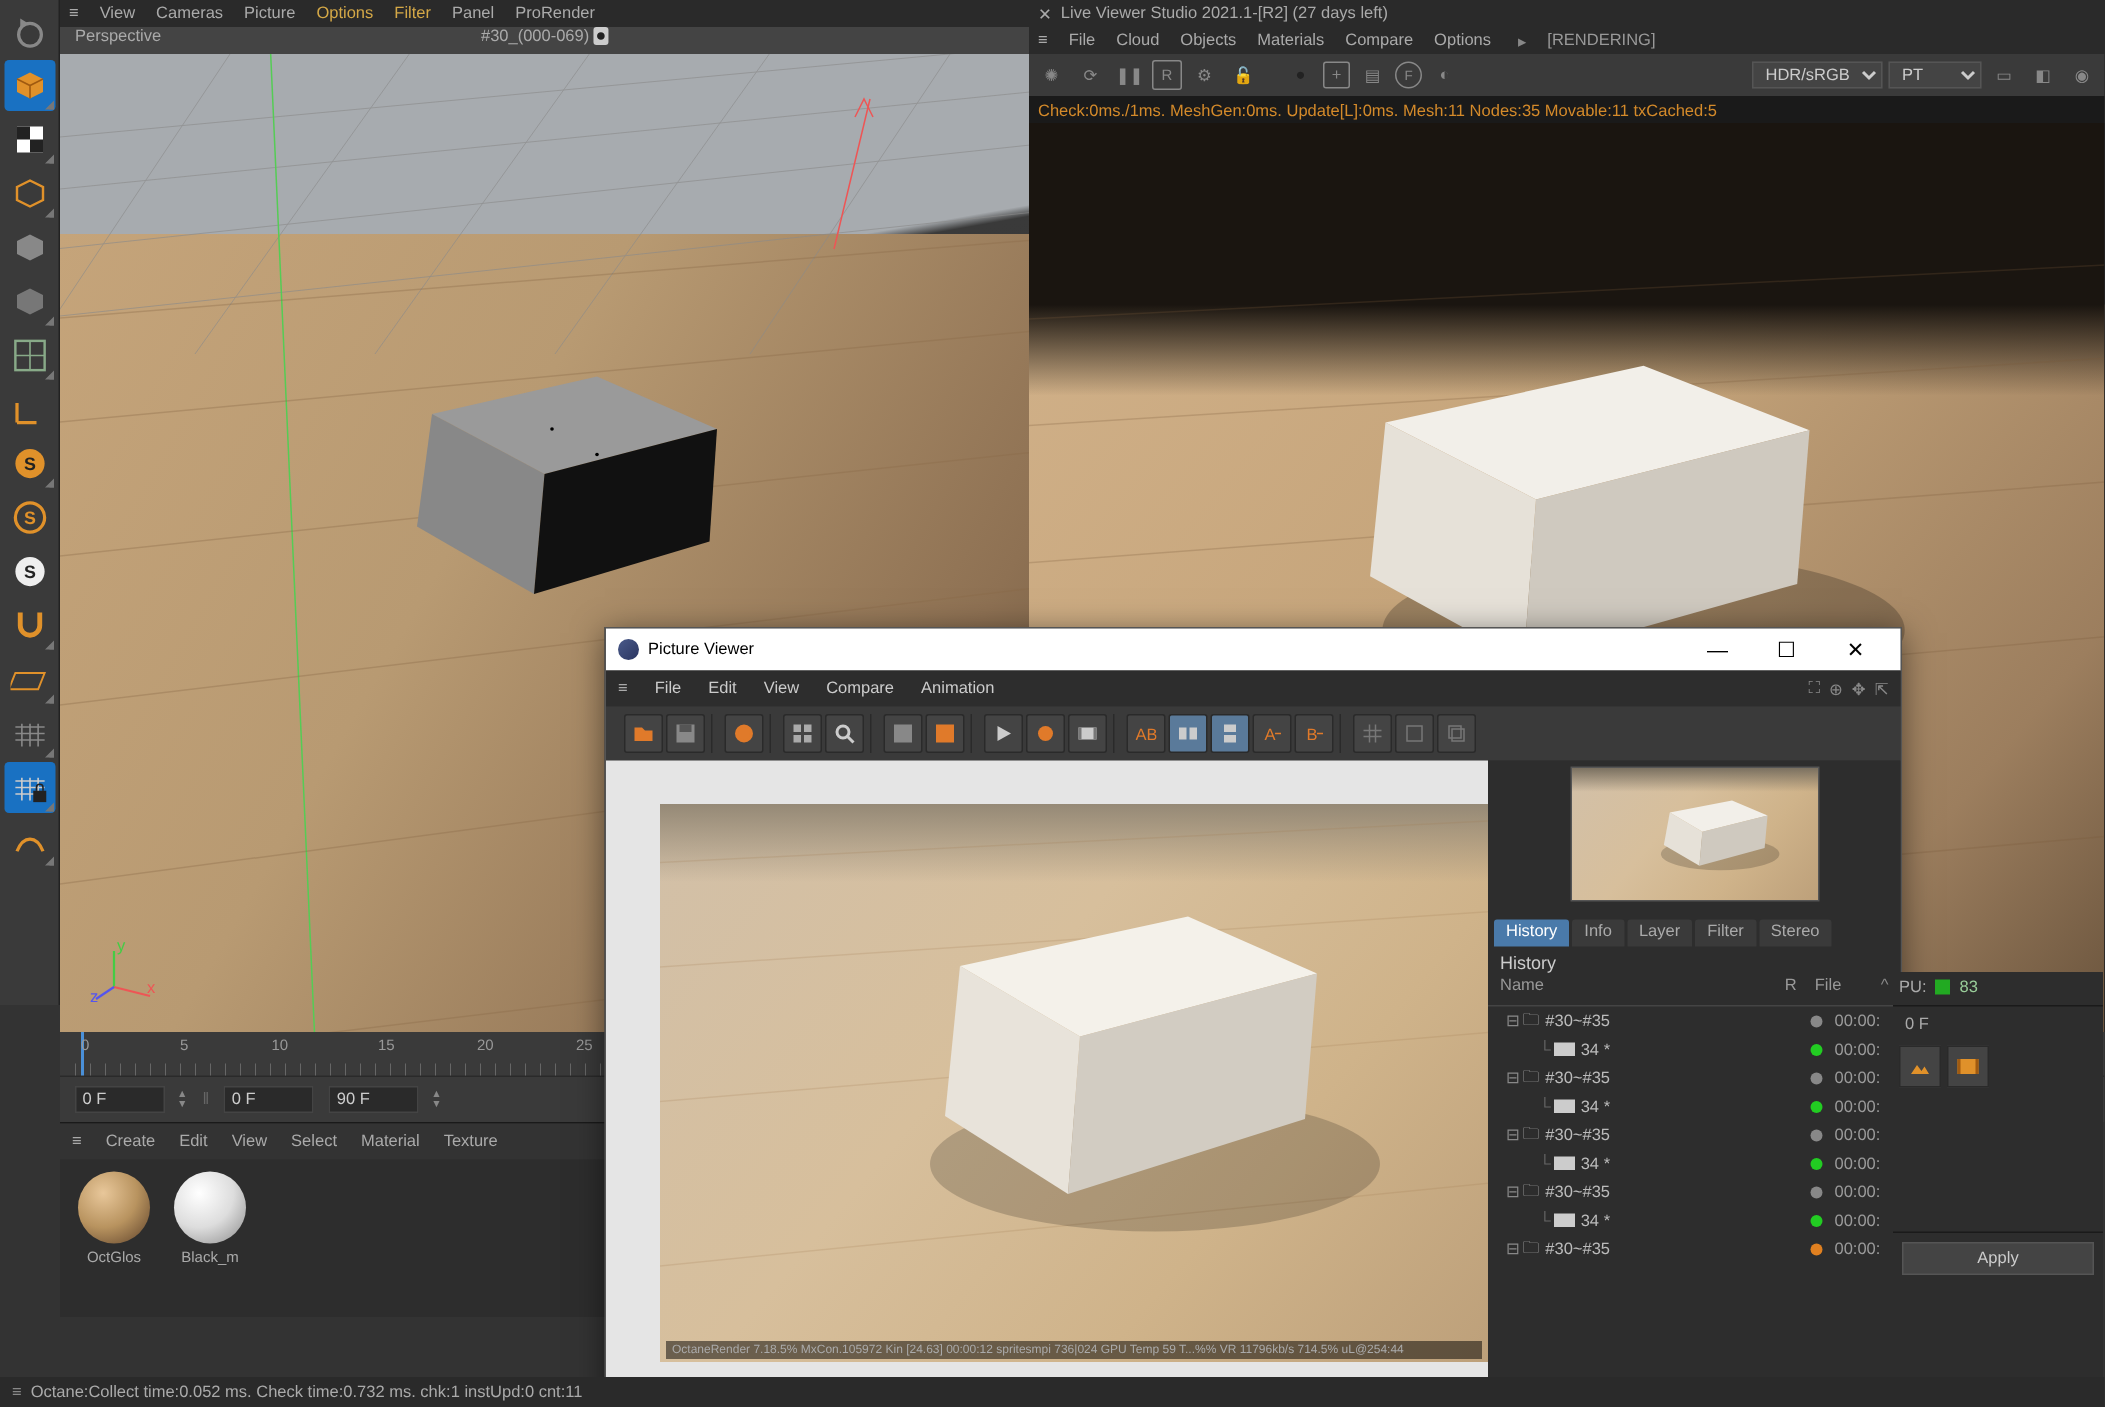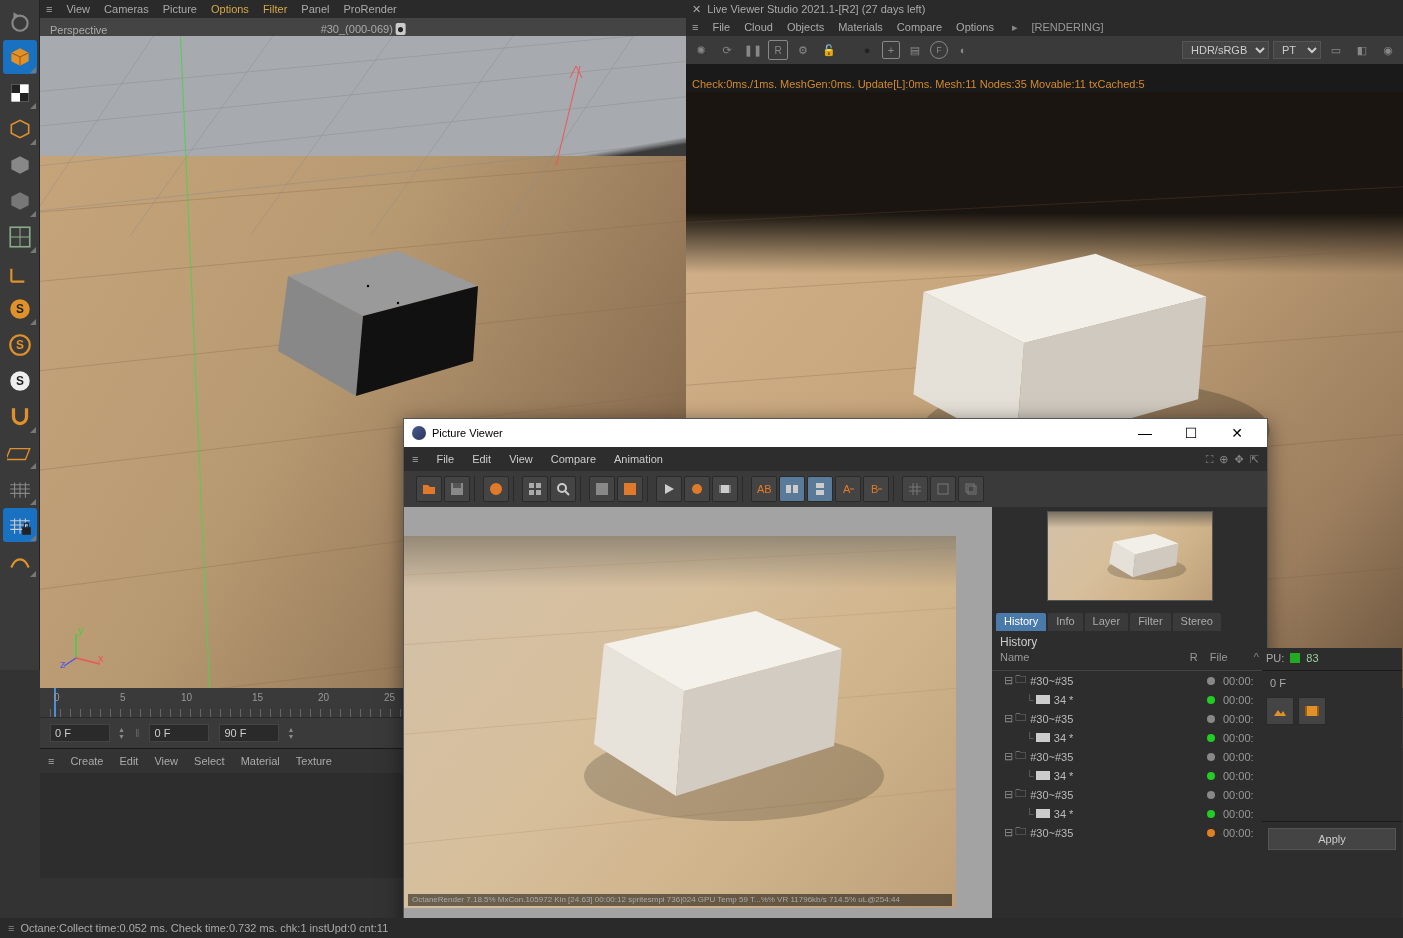--- a/index.html
+++ b/index.html
@@ -12,40 +12,40 @@
 
 .left-tool-col{position:absolute;left:0;top:0;width:40px;height:670px;background:#3a3a3a;border-right:1px solid #222;display:flex;flex-direction:column;align-items:center;padding-top:4px;gap:2px}
 .tool-btn{width:34px;height:34px;border-radius:3px;display:flex;align-items:center;justify-content:center;position:relative}
 .tool-btn svg{width:26px;height:26px}
 .tool-btn.sel{background:#1971c2}
 .tool-btn .sm-tri{position:absolute;right:1px;bottom:1px;border:3px solid transparent;border-right-color:#777;border-bottom-color:#777}
 
 .work-area{position:absolute;left:40px;top:18px;right:0;bottom:0}
 
 .viewport-wrap{position:absolute;left:0;top:0;width:646px;height:670px;background:#555}
-.vp-header{height:18px;background:#444;display:flex;align-items:flex-end;gap:6px;padding:0 4px;font-size:11px;color:#aaa}
+.vp-header{height:18px;background:#444;display:flex;align-items:flex-start;gap:6px;padding:0 4px;font-size:11px;color:#aaa}
 .vp-header .persp{margin-left:6px}
 .vp-header .center-label{position:absolute;left:50%;transform:translateX(-50%)}
 
 .viewport-canvas{position:relative;width:100%;height:652px;overflow:hidden}
 .vp-sky{position:absolute;inset:0;background:linear-gradient(170deg,#a7abaf 0%,#a7abaf 28%,#3a3a3a 29%,#2e2e2e 100%)}
 .vp-floor{position:absolute;left:0;right:0;top:120px;bottom:0;background:linear-gradient(120deg,#c5a47a 0%,#b89a72 40%,#8e7153 80%,#6a543d 100%)}
 .vp-grid{position:absolute;inset:0}
 .vp-box{position:absolute;left:228px;top:195px;width:220px;height:175px}
 .vp-axis{position:absolute;left:20px;bottom:20px;font-size:10px}
 
 .live-panel{position:absolute;left:646px;top:-18px;right:0;height:688px;background:#222}
 .lv-title{height:18px;background:#2a2a2a;display:flex;align-items:center;gap:6px;padding-left:6px;color:#aaa}
 .lv-menubar{height:18px;background:#2a2a2a;display:flex;align-items:center;gap:14px;padding-left:6px;color:#aaa}
 .lv-menubar .play-tri{color:#888;margin-left:4px}
 .lv-menubar .rend{color:#999}
 .lv-toolbar{height:28px;background:#3a3a3a;display:flex;align-items:center;gap:4px;padding:0 4px}
 .lv-toolbar .ic{width:22px;height:22px;display:flex;align-items:center;justify-content:center;color:#888;border-radius:2px}
 .lv-toolbar select{background:#444;color:#ccc;border:1px solid #555;height:18px;font-size:11px;padding:0 4px}
-.lv-status{height:18px;background:#1a1a1a;color:#d48a2a;font-size:11px;padding:14px 6px}
+.lv-status{height:18px;background:#1a1a1a;color:#d48a2a;font-size:11px;padding:4px 6px}
 .lv-render{position:relative;width:100%;height:calc(100% - 82px);background:#0a0a0a;overflow:hidden}
 .lv-render .dark-top{position:absolute;inset:0;background:linear-gradient(180deg,#1a1510 0%,#1a1510 20%,transparent 30%)}
 .lv-render .lv-floor{position:absolute;left:0;right:0;top:20%;bottom:0;background:linear-gradient(130deg,#d0b088 0%,#c5a47a 40%,#9c7e5e 80%,#6a543d 100%)}
 
 .timeline-area{position:absolute;left:0;top:670px;width:100%;height:60px;background:#3a3a3a}
 .timeline-ruler{height:30px;background:#3a3a3a;display:flex;align-items:center;padding-left:10px;color:#aaa;position:relative;border-bottom:1px solid #2a2a2a}
 .timeline-ruler .mark{position:absolute;top:4px;font-size:10px;color:#999}
 .timeline-ruler .playhead{position:absolute;left:14px;top:0;width:2px;height:100%;background:#4a90d9}
 .timeline-ruler .ticks{position:absolute;left:10px;right:10px;bottom:0;height:8px;background-image:repeating-linear-gradient(90deg,#666 0,#666 1px,transparent 1px,transparent 10px)}
 .frame-controls{height:30px;display:flex;align-items:center;gap:10px;padding-left:10px}
@@ -70,21 +70,21 @@
 .pv-menubar{height:24px;background:#2d2d2d;display:flex;align-items:center;gap:18px;padding:0 8px;color:#ccc;font-size:12px}
 .pv-menubar .hamburger{color:#aaa}
 .pv-menubar .right{margin-left:auto;display:flex;gap:6px;color:#888}
 .pv-toolbar{height:36px;background:#3a3a3a;display:flex;align-items:center;gap:4px;padding:0 8px}
 .pv-toolbar .grp{display:flex;gap:2px;padding:0 4px;border-right:1px solid #2a2a2a}
 .pv-toolbar .grp:last-child{border:none}
 .pv-tb{width:26px;height:26px;background:#444;border:1px solid #2a2a2a;display:flex;align-items:center;justify-content:center;border-radius:2px}
 .pv-tb.orange svg *{fill:#e07a2a}
 .pv-tb.act{background:#5a7a9a}
 .pv-content{display:flex;height:calc(100% - 88px)}
-.pv-main{flex:1;background:#a3a3a3;display:flex;align-items:center;justify-content:flex-start;position:relative;overflow:hidden}
+.pv-main{flex:1;background:#e5e5e5;display:flex;align-items:center;justify-content:flex-end;position:relative;overflow:hidden}
 .pv-render-img{width:552px;height:372px;background:linear-gradient(130deg,#d2c0a8 0%,#d7bf9c 40%,#cfb38a 70%,#bda07a 100%);position:relative}
 .pv-render-img .dark-edge{position:absolute;inset:0;background:linear-gradient(180deg,#958976 0%,transparent 14%)}
 .pv-render-img .watermark{position:absolute;bottom:2px;left:4px;right:4px;height:12px;background:rgba(0,0,0,.5);color:#aaa;font-size:8px;padding:1px 4px;overflow:hidden;white-space:nowrap}
 .pv-side{width:275px;background:#2d2d2d;display:flex;flex-direction:column}
 .pv-tabs{height:22px;display:flex;gap:2px;padding:2px 4px}
 .pv-tab{padding:2px 8px;background:#3a3a3a;color:#aaa;border-radius:2px 2px 0 0;font-size:11px}
 .pv-tab.act{background:#4a7aaa;color:#fff}
 .pv-nav-img{width:166px;height:90px;margin:4px auto;background:linear-gradient(130deg,#d2c0a8 0%,#d7bf9c 40%,#cfb38a 70%,#bda07a 100%);position:relative;border:1px solid #555}
 .pv-nav-img .ndark{position:absolute;inset:0;background:linear-gradient(180deg,#7a7060 0%,transparent 18%)}
 .pv-zoom{height:20px;display:flex;align-items:center;padding:0 6px;gap:4px}
@@ -331,21 +331,21 @@
       <span class="ic">⚙</span>
       <span class="ic">🔓</span>
       <span style="width:8px"></span>
       <span class="ic" style="color:#222">●</span>
       <span class="ic" style="border:1px solid #888;width:18px;height:18px">+</span>
       <span class="ic">▤</span>
       <span class="ic" style="border:1px solid #888;width:18px;height:18px;border-radius:50%;font-size:9px">F</span>
       <span class="ic">◐</span>
       <span style="flex:1"></span>
       <select><option>HDR/sRGB</option></select>
-      <select style="width:48px"><option>PT</option></select>
+      <select style="width:62px"><option>PT</option></select>
       <span class="ic">▭</span>
       <span class="ic">◧</span>
       <span class="ic">◉</span>
     </div>
     <div class="lv-status">Check:0ms./1ms. MeshGen:0ms. Update[L]:0ms. Mesh:11 Nodes:35 Movable:11 txCached:5</div>
     <div class="lv-render">
       <div class="lv-floor"></div>
       <div class="dark-top"></div>
       <svg style="position:absolute;inset:0" viewBox="0 0 700 580">
         <g opacity="0.25" stroke="#7a5a3a">
@@ -388,20 +388,30 @@
 
   <div class="material-area">
     <div class="mat-menubar">
       <span class="hamburger">≡</span>
       <span>Create</span>
       <span>Edit</span>
       <span>View</span>
       <span>Select</span>
       <span>Material</span>
       <span>Texture</span>
+    </div>
+    <div class="mat-grid">
+      <div class="mat-item">
+        <div class="mat-ball wood"></div>
+        <div class="mat-name">OctGlos</div>
+      </div>
+      <div class="mat-item">
+        <div class="mat-ball white"></div>
+        <div class="mat-name">Black_m</div>
+      </div>
     </div>
   </div>
 
 </div>
 
 <div class="picture-viewer">
   <div class="pv-titlebar">
     <span class="pv-logo"></span>
     <span>Picture Viewer</span>
     <div class="win-ctrl">

